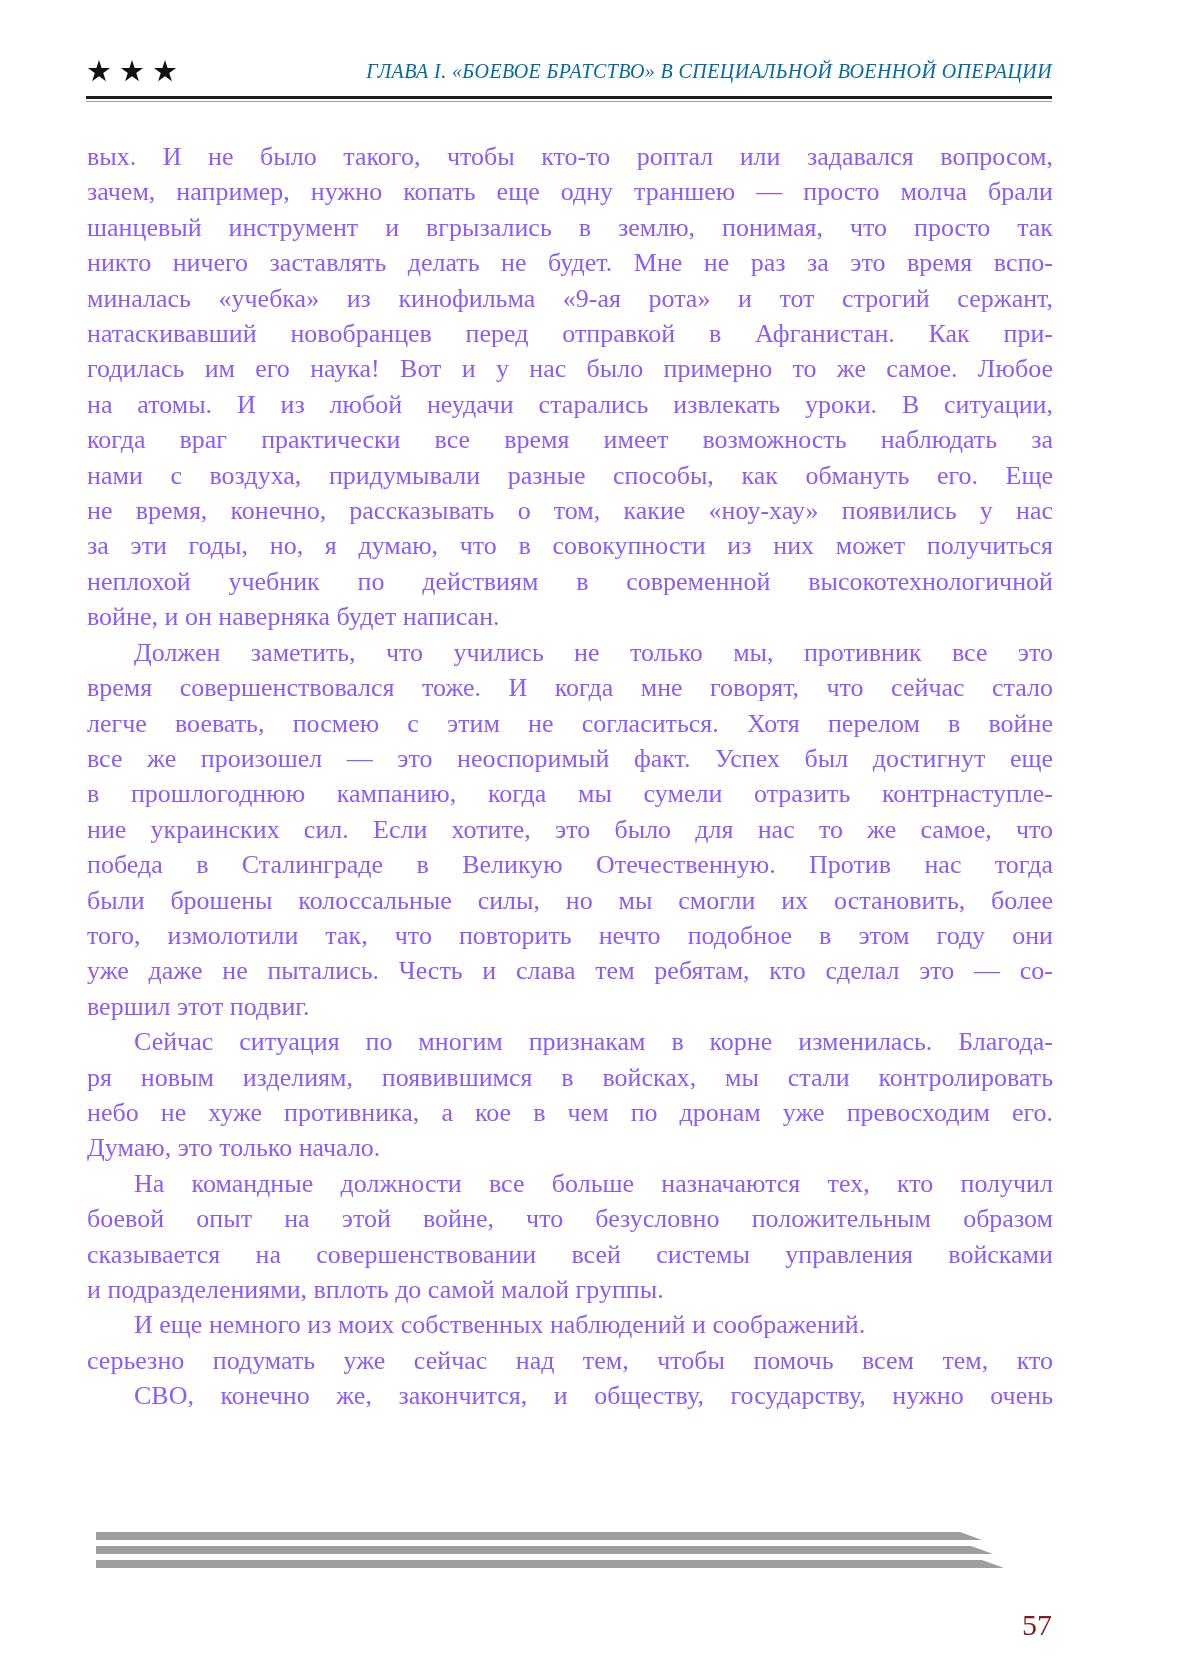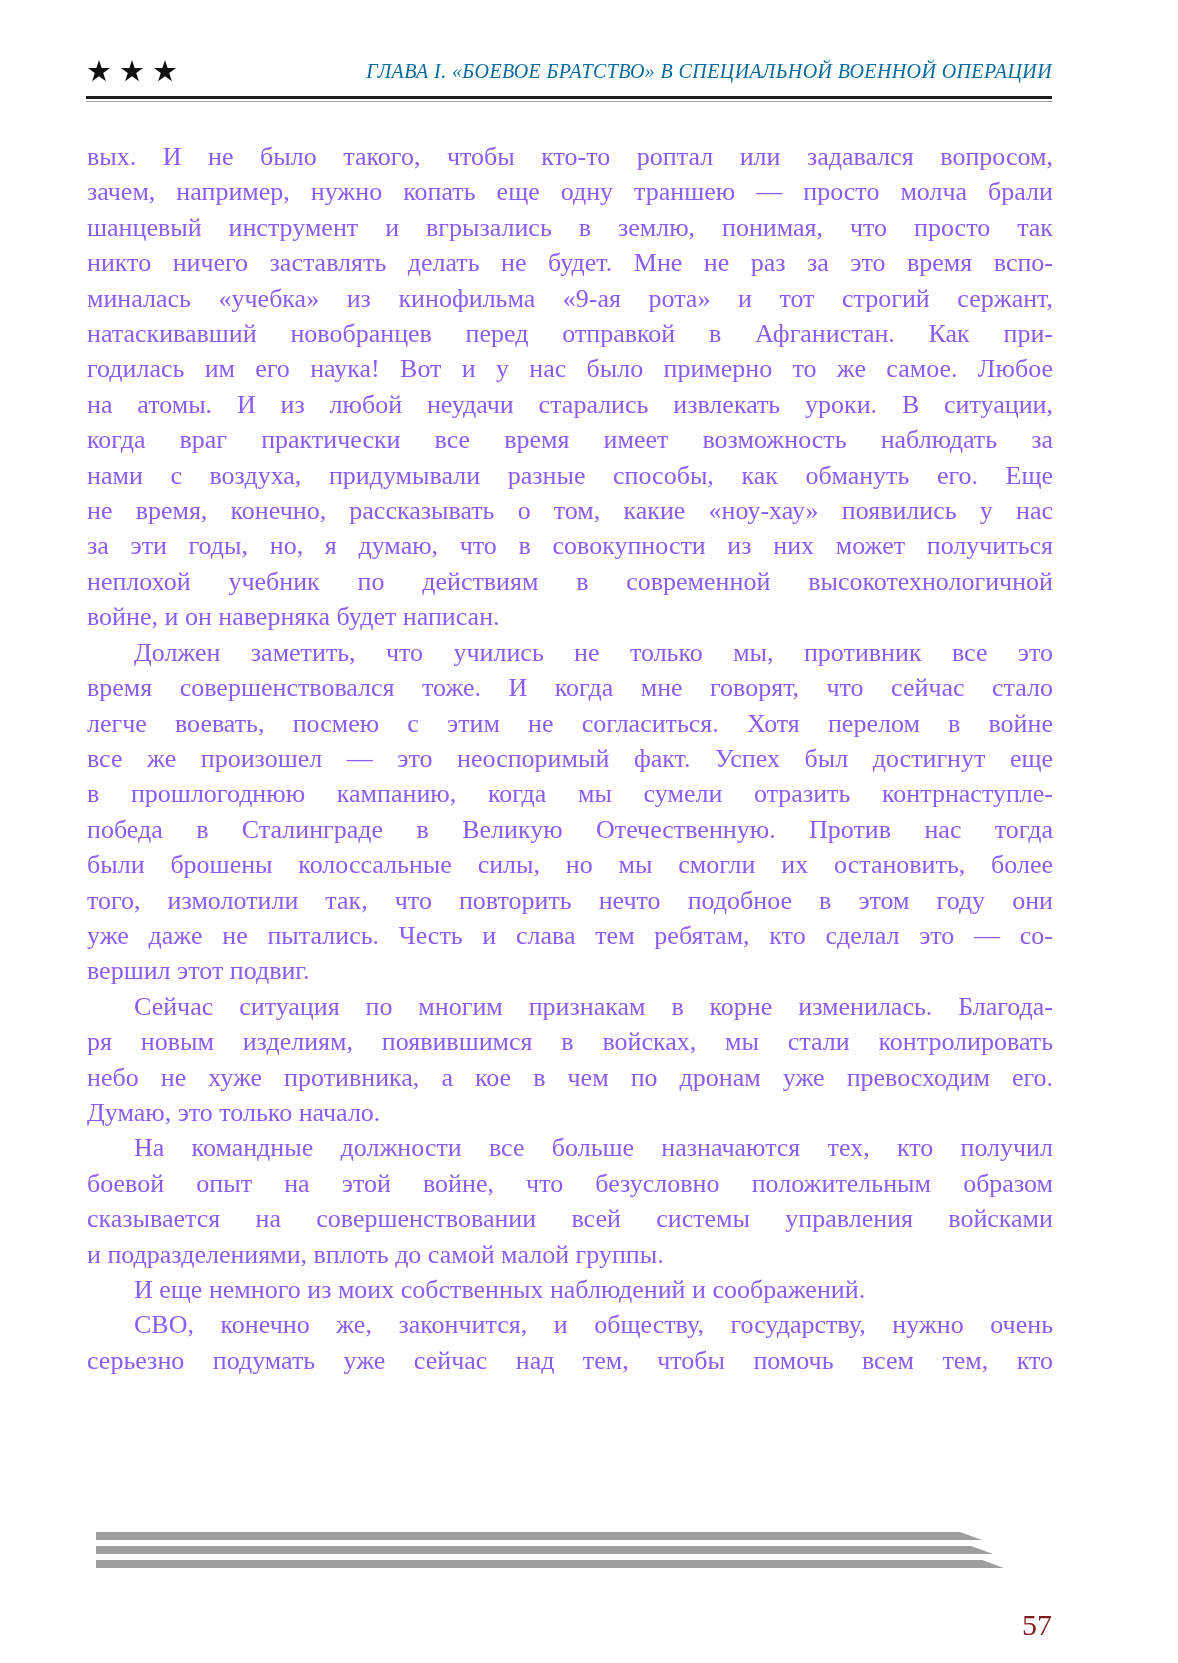--- a/index.html
+++ b/index.html
@@ -124,36 +124,37 @@
       <div class="line">нами с воздуха, придумывали разные способы, как обмануть его. Еще</div>
       <div class="line">не время, конечно, рассказывать о том, какие «ноу-хау» появились у нас</div>
       <div class="line">за эти годы, но, я думаю, что в совокупности из них может получиться</div>
       <div class="line">неплохой учебник по действиям в современной высокотехнологичной</div>
       <div class="line last">войне, и он наверняка будет написан.</div>
       <div class="line indent">Должен заметить, что учились не только мы, противник все это</div>
       <div class="line">время совершенствовался тоже. И когда мне говорят, что сейчас стало</div>
       <div class="line">легче воевать, посмею с этим не согласиться. Хотя перелом в войне</div>
       <div class="line">все же произошел — это неоспоримый факт. Успех был достигнут еще</div>
       <div class="line">в прошлогоднюю кампанию, когда мы сумели отразить контрнаступле-</div>
+      <div class="line">ние украинских сил. Если хотите, это было для нас то же самое, что</div>
       <div class="line">победа в Сталинграде в Великую Отечественную. Против нас тогда</div>
       <div class="line">были брошены колоссальные силы, но мы смогли их остановить, более</div>
       <div class="line">того, измолотили так, что повторить нечто подобное в этом году они</div>
       <div class="line">уже даже не пытались. Честь и слава тем ребятам, кто сделал это — со-</div>
       <div class="line last">вершил этот подвиг.</div>
       <div class="line indent">Сейчас ситуация по многим признакам в корне изменилась. Благода-</div>
       <div class="line">ря новым изделиям, появившимся в войсках, мы стали контролировать</div>
       <div class="line">небо не хуже противника, а кое в чем по дронам уже превосходим его.</div>
       <div class="line last">Думаю, это только начало.</div>
       <div class="line indent">На командные должности все больше назначаются тех, кто получил</div>
       <div class="line">боевой опыт на этой войне, что безусловно положительным образом</div>
       <div class="line">сказывается на совершенствовании всей системы управления войсками</div>
       <div class="line last">и подразделениями, вплоть до самой малой группы.</div>
       <div class="line indent last">И еще немного из моих собственных наблюдений и соображений.</div>
+      <div class="line">серьезно подумать уже сейчас над тем, чтобы помочь всем тем, кто</div>
       <div class="line indent">СВО, конечно же, закончится, и обществу, государству, нужно очень</div>
-      <div class="line">серьезно подумать уже сейчас над тем, чтобы помочь всем тем, кто</div>
     </div>
 
   <div class="footer-stripes">
     <div class="stripe"></div>
     <div class="stripe"></div>
     <div class="stripe"></div>
   </div>
   <div class="page-number">57</div>
 
 </div>

